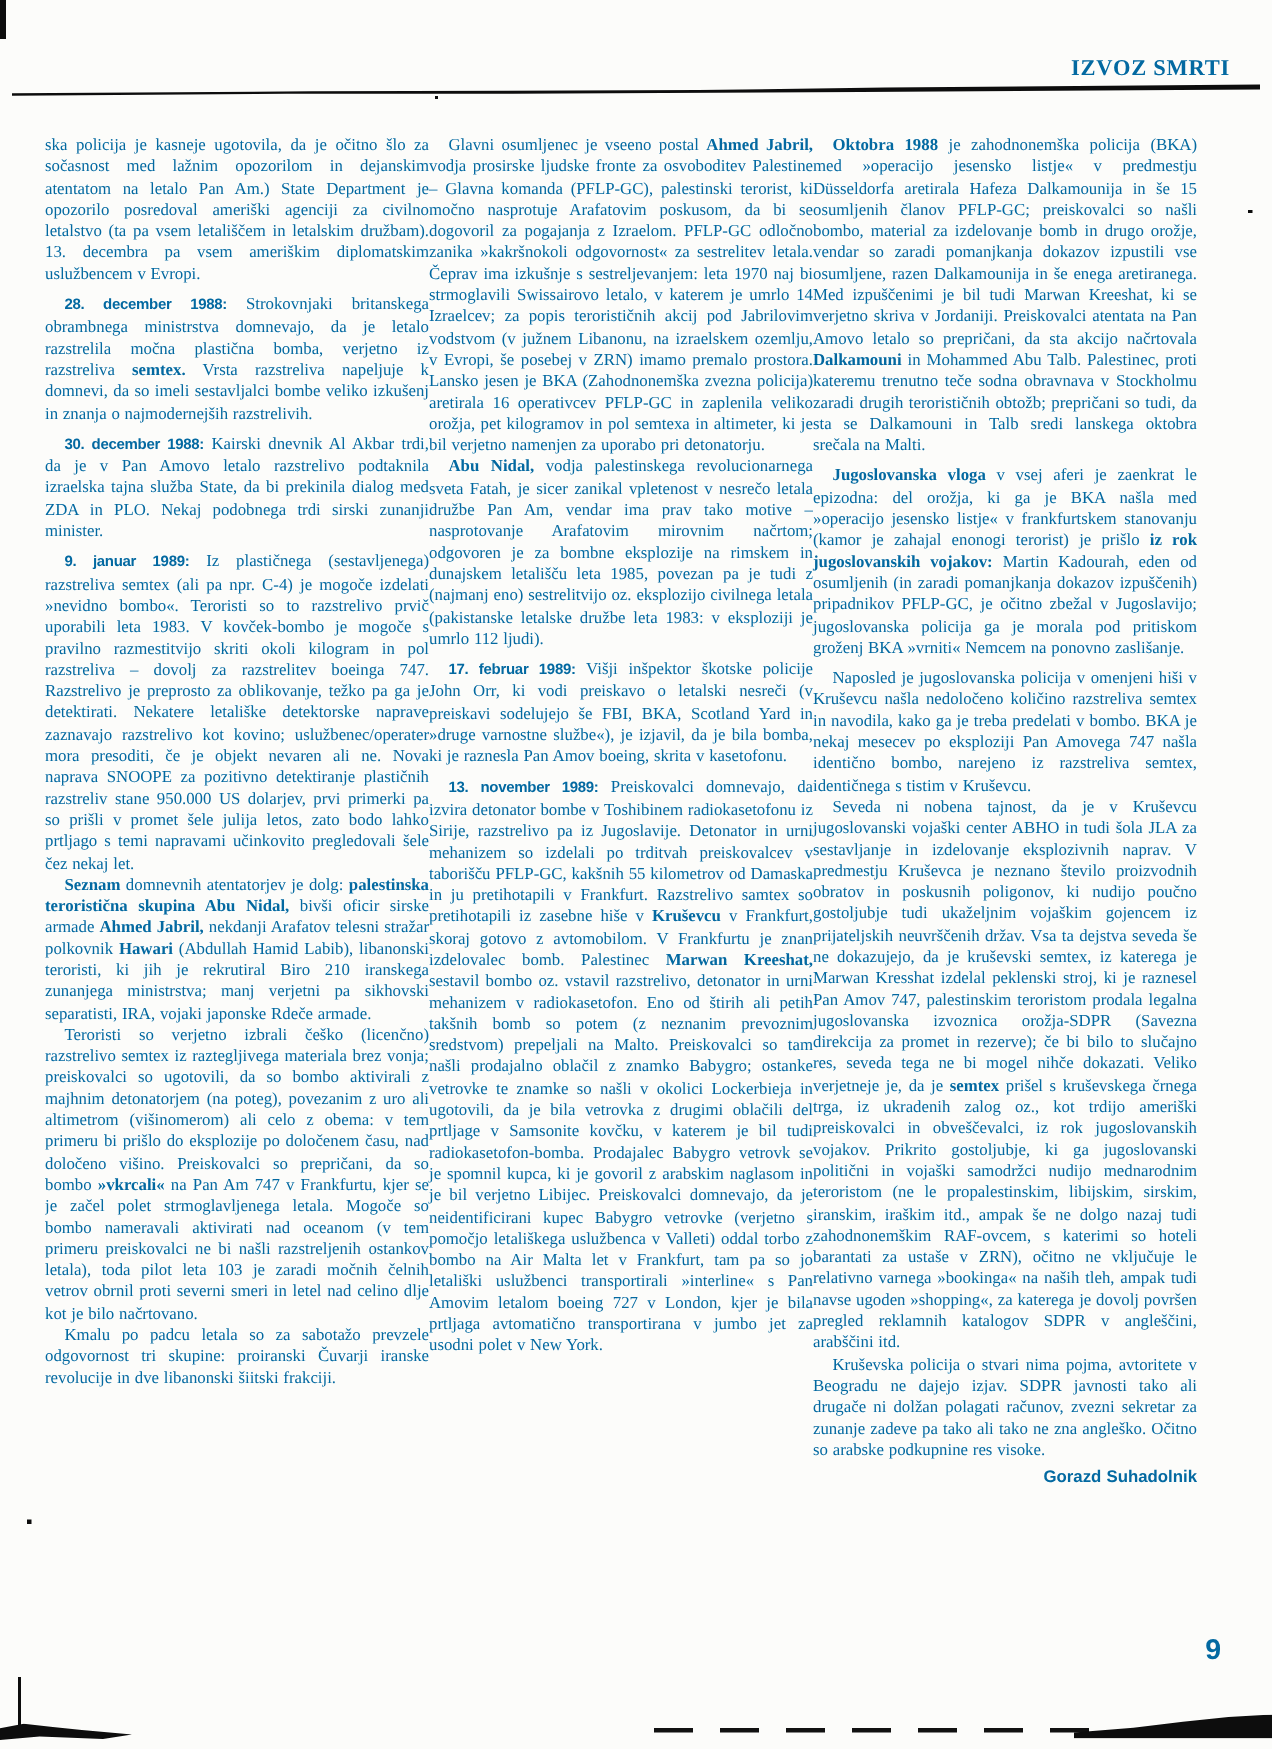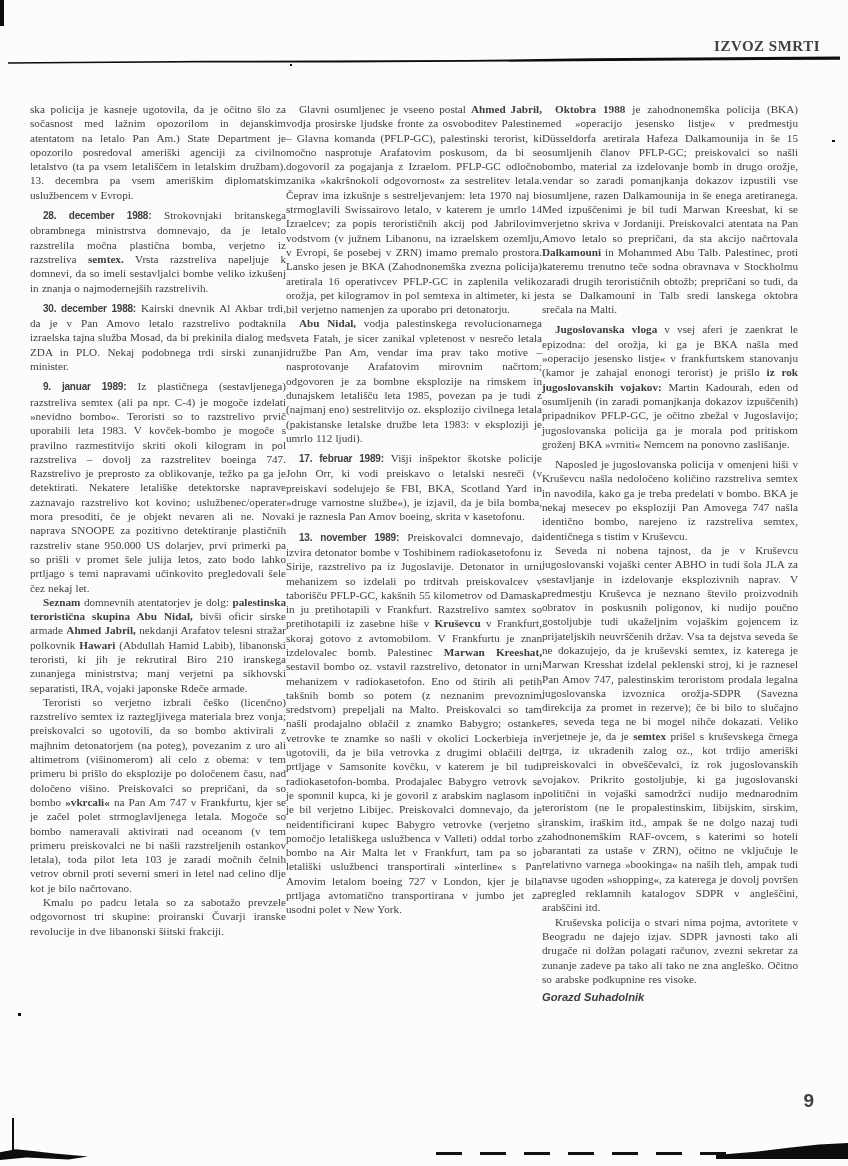--- a/index.html
+++ b/index.html
@@ -1,60 +1,60 @@
 <!DOCTYPE html>
 <html lang="sl"><head>
 <meta charset="utf-8">
 <style>
   html,body{margin:0;padding:0;background:#e9e9e7;}
   .page{
     position:relative;
     width:848px;height:1166px;
     margin:0 auto;
     background:#fcfcfa;
-    color:#404040;
+    color:#0369a1;
     font-family:"Liberation Serif","DejaVu Serif",serif;
     overflow:hidden;
   }
   
   .masthead{
     position:absolute;top:38px;right:28px;
     font-size:15px;font-weight:bold;letter-spacing:.5px;
   }
   .head-rule{
     position:absolute;top:57px;left:8px;width:832px;height:6px;
     background:#0d0d0d;
     clip-path:polygon(0 68%,24% 55%,55% 52%,70% 30%,100% 8%,100% 62%,68% 78%,40% 88%,22% 82%,0 95%);
     transform:rotate(-0.15deg);
   }
   
   .content{
-    position:absolute;top:102px;left:30px;
+    position:absolute;top:90px;left:30px;
     display:flex;gap:0;
     width:796px;height:1046px;overflow:hidden;
   }
   .col{width:256px;text-align:justify;}
   .col p{
     margin:0;
     font-size:11.2px;line-height:14.3px;
     text-indent:13px;
     word-spacing:.4px;
   }
   .col p.noindent{text-indent:0;}
   .col p.dated{margin-top:6px;}
   .b{font-weight:bold;}
   .i{}
   .date-label{
     font-family:"Liberation Sans","DejaVu Sans",sans-serif;
     font-weight:bold;font-size:10px;letter-spacing:-.2px;
   }
   .byline{
-    margin-top:4px !important;
+    text-align:right;margin-top:4px !important;
     font-family:"Liberation Sans","DejaVu Sans",sans-serif;
-    font-weight:bold;font-size:11px;text-indent:0 !important;font-style:italic;
+    font-weight:bold;font-size:11px;text-indent:0 !important;
   }
   .page-number{
     position:absolute;top:1090px;right:34px;
     font-weight:bold;font-size:19px;
     font-family:"Liberation Sans","DejaVu Sans",sans-serif;
   }
   
   .artifact{position:absolute;background:#0d0d0d;}
   .art-topleft{top:0;left:0;width:4px;height:26px;}
   .art-bl-vline{top:1118px;left:12px;width:2px;height:34px;}
@@ -73,21 +73,21 @@
 
 <div class="page">
 
   <div class="masthead">IZVOZ SMRTI</div>
   <div class="head-rule"></div>
 
   <div class="content">
     <div class="col">
         <p class=" noindent"><span>ska policija je kasneje ugotovila, da je očitno šlo za sočasnost med lažnim opozorilom in dejanskim atentatom na letalo Pan Am.) State Department je opozorilo posredoval ameriški agenciji za civilno letalstvo (ta pa vsem letališčem in letalskim družbam). 13. decembra pa vsem ameriškim diplomatskim uslužbencem v Evropi.</span></p>
         <p class="dated"><span class="date-label">28. december 1988:</span><span> Strokovnjaki britanskega obrambnega ministrstva domnevajo, da je letalo razstrelila močna plastična bomba, verjetno iz razstreliva </span><span class="b">semtex.</span><span> Vrsta razstreliva napeljuje k domnevi, da so imeli sestavljalci bombe veliko izkušenj in znanja o najmodernejših razstrelivih.</span></p>
-        <p class="dated"><span class="date-label">30. december 1988:</span><span> Kairski dnevnik Al Akbar trdi, da je v Pan Amovo letalo razstrelivo podtaknila izraelska tajna služba </span><span class="i">Mosad</span><span>, da bi prekinila dialog med ZDA in PLO. Nekaj podobnega trdi sirski zunanji minister.</span></p>
+        <p class="dated"><span class="date-label">30. december 1988:</span><span> Kairski dnevnik Al Akbar trdi, da je v Pan Amovo letalo razstrelivo podtaknila izraelska tajna služba </span><span class="i">State</span><span>, da bi prekinila dialog med ZDA in PLO. Nekaj podobnega trdi sirski zunanji minister.</span></p>
         <p class="dated"><span class="date-label">9. januar 1989:</span><span> Iz plastičnega (sestavljenega) razstreliva semtex (ali pa npr. C-4) je mogoče izdelati »nevidno bombo«. Teroristi so to razstrelivo prvič uporabili leta 1983. V kovček-bombo je mogoče s pravilno razmestitvijo skriti okoli kilogram in pol razstreliva – dovolj za razstrelitev boeinga 747. Razstrelivo je preprosto za oblikovanje, težko pa ga je detektirati. Nekatere letališke detektorske naprave zaznavajo razstrelivo kot kovino; uslužbenec/operater mora presoditi, če je objekt nevaren ali ne. Nova naprava SNOOPE za pozitivno detektiranje plastičnih razstreliv stane 950.000 US dolarjev, prvi primerki pa so prišli v promet šele julija letos, zato bodo lahko prtljago s temi napravami učinkovito pregledovali šele čez nekaj let.</span></p>
         <p class=""><span class="b">Seznam</span><span> domnevnih atentatorjev je dolg: </span><span class="b">palestinska teroristična skupina Abu Nidal,</span><span> bivši oficir sirske armade </span><span class="b">Ahmed Jabril,</span><span> nekdanji Arafatov telesni stražar polkovnik </span><span class="b">Hawari</span><span> (Abdullah Hamid Labib), libanonski teroristi, ki jih je rekrutiral Biro 210 iranskega zunanjega ministrstva; manj verjetni pa sikhovski separatisti, IRA, vojaki japonske Rdeče armade.</span></p>
         <p class=""><span>Teroristi so verjetno izbrali češko (licenčno) razstrelivo semtex iz raztegljivega materiala brez vonja; preiskovalci so ugotovili, da so bombo aktivirali z majhnim detonatorjem (na poteg), povezanim z uro ali altimetrom (višinomerom) ali celo z obema: v tem primeru bi prišlo do eksplozije po določenem času, nad določeno višino. Preiskovalci so prepričani, da so bombo </span><span class="b">»vkrcali«</span><span> na Pan Am 747 v Frankfurtu, kjer se je začel polet strmoglavljenega letala. Mogoče so bombo nameravali aktivirati nad oceanom (v tem primeru preiskovalci ne bi našli razstreljenih ostankov letala), toda pilot leta 103 je zaradi močnih čelnih vetrov obrnil proti severni smeri in letel nad celino dlje kot je bilo načrtovano.</span></p>
         <p class=""><span>Kmalu po padcu letala so za sabotažo prevzele odgovornost tri skupine: proiranski Čuvarji iranske revolucije in dve libanonski šiitski frakciji.</span></p>
       </div>
     <div class="col">
         <p class=""><span>Glavni osumljenec je vseeno postal </span><span class="b">Ahmed Jabril,</span><span> vodja prosirske ljudske fronte za osvoboditev Palestine – Glavna komanda (PFLP-GC), palestinski terorist, ki močno nasprotuje Arafatovim poskusom, da bi se dogovoril za pogajanja z Izraelom. PFLP-GC odločno zanika »kakršnokoli odgovornost« za sestrelitev letala. Čeprav ima izkušnje s sestreljevanjem: leta 1970 naj bi strmoglavili Swissairovo letalo, v katerem je umrlo 14 Izraelcev; za popis terorističnih akcij pod Jabrilovim vodstvom (v južnem Libanonu, na izraelskem ozemlju, v Evropi, še posebej v ZRN) imamo premalo prostora. Lansko jesen je BKA (Zahodnonemška zvezna policija) aretirala 16 operativcev PFLP-GC in zaplenila veliko orožja, pet kilogramov in pol semtexa in altimeter, ki je bil verjetno namenjen za uporabo pri detonatorju.</span></p>
         <p class=""><span class="b">Abu Nidal,</span><span> vodja palestinskega revolucionarnega sveta Fatah, je sicer zanikal vpletenost v nesrečo letala družbe Pan Am, vendar ima prav tako motive – nasprotovanje Arafatovim mirovnim načrtom; odgovoren je za bombne eksplozije na rimskem in dunajskem letališču leta 1985, povezan pa je tudi z (najmanj eno) sestrelitvijo oz. eksplozijo civilnega letala (pakistanske letalske družbe leta 1983: v eksploziji je umrlo 112 ljudi).</span></p>
         <p class="dated"><span class="date-label">17. februar 1989:</span><span> Višji inšpektor škotske policije John Orr, ki vodi preiskavo o letalski nesreči (v preiskavi sodelujejo še FBI, BKA, </span><span class="i">Scotland Yard</span><span> in </span><span class="i">»druge varnostne službe«</span><span>), je izjavil, da je bila bomba, ki je raznesla Pan Amov boeing, skrita v kasetofonu.</span></p>
         <p class="dated"><span class="date-label">13. november 1989:</span><span> Preiskovalci domnevajo, da izvira detonator bombe v Toshibinem radiokasetofonu iz Sirije, razstrelivo pa iz Jugoslavije. Detonator in urni mehanizem so izdelali po trditvah preiskovalcev v taborišču PFLP-GC, kakšnih 55 kilometrov od Damaska in ju pretihotapili v Frankfurt. Razstrelivo samtex so pretihotapili iz zasebne hiše v </span><span class="b">Kruševcu</span><span> v Frankfurt, skoraj gotovo z avtomobilom. V Frankfurtu je znan izdelovalec bomb. Palestinec </span><span class="b">Marwan Kreeshat,</span><span> sestavil bombo oz. vstavil razstrelivo, detonator in urni mehanizem v radiokasetofon. Eno od štirih ali petih takšnih bomb so potem (z neznanim prevoznim sredstvom) prepeljali na Malto. Preiskovalci so tam našli prodajalno oblačil z znamko </span><span class="i">Babygro;</span><span> ostanke vetrovke te znamke so našli v okolici Lockerbieja in ugotovili, da je bila vetrovka z drugimi oblačili del prtljage v </span><span class="i">Samsonite</span><span> kovčku, v katerem je bil tudi radiokasetofon-bomba. Prodajalec </span><span class="i">Babygro</span><span> vetrovk se je spomnil kupca, ki je govoril z arabskim naglasom in je bil verjetno Libijec. Preiskovalci domnevajo, da je neidentificirani kupec </span><span class="i">Babygro</span><span> vetrovke (verjetno s pomočjo letališkega uslužbenca v Valleti) oddal torbo z bombo na Air Malta let v Frankfurt, tam pa so jo letališki uslužbenci transportirali »interline« s Pan Amovim letalom boeing 727 v London, kjer je bila prtljaga avtomatično transportirana v jumbo jet za usodni polet v New York.</span></p>

